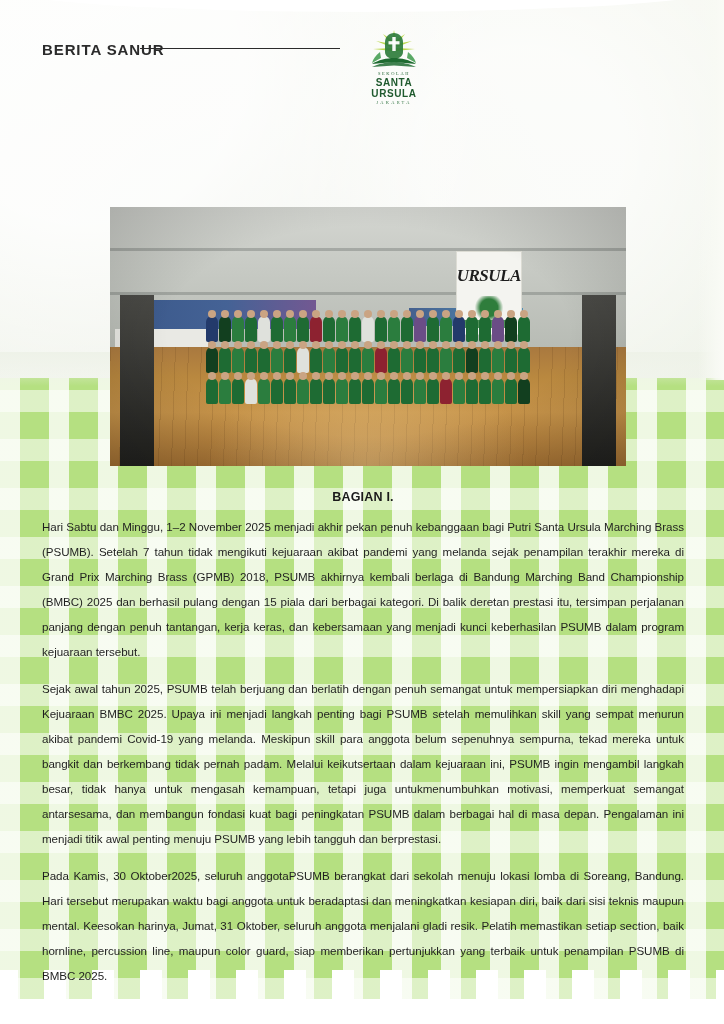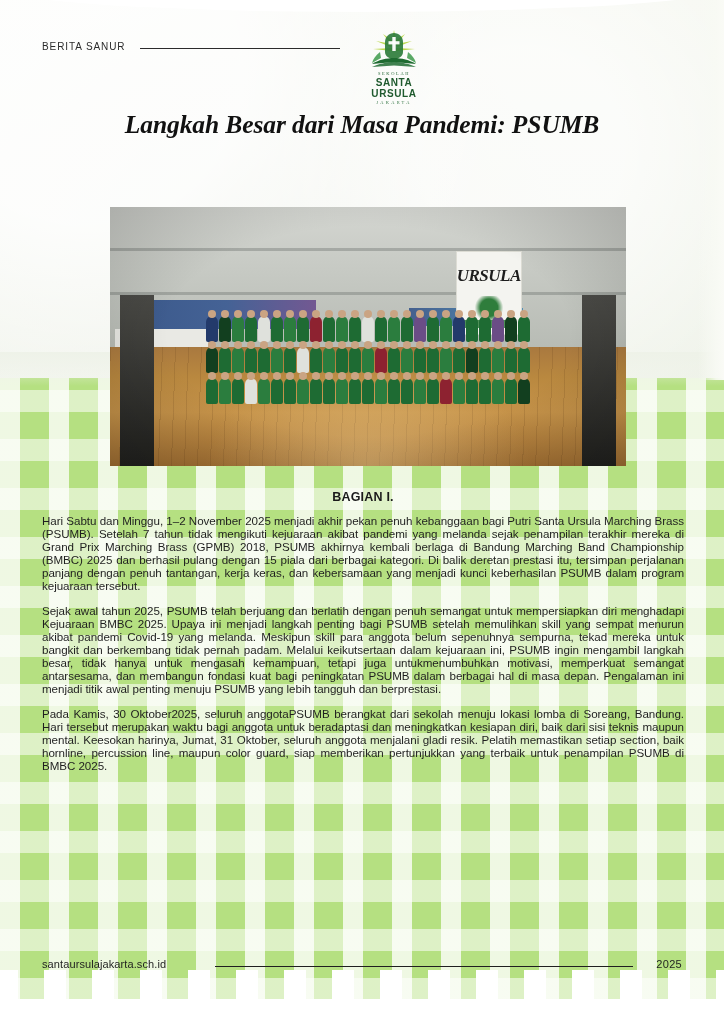--- a/index.html
+++ b/index.html
@@ -101,24 +101,24 @@
   
   .header {
     position: absolute;
     left: 0; top: 36px;
     width: 724px;
     height: 60px;
   }
   .kicker {
     position: absolute;
     left: 42px; top: 5px;
-    font-size: 10px;
+    font-size: 15px;
     letter-spacing: 0.9px;
     color: #2b2b2b;
-    font-weight: 400;
+    font-weight: 700;
     white-space: nowrap;
   }
   .kicker-rule {
     position: absolute;
     left: 140px; top: 12px;
     width: 200px; height: 1px;
     background: #2b2b2b;
   }
 
   .logo {
@@ -286,21 +286,21 @@
     font-size: 12.5px;
     font-weight: 700;
     color: #1a1a1a;
     letter-spacing: 0.2px;
     margin: 0 0 10px 0;
     text-align: center;
   }
   p.body {
     margin: 0 0 12px 0;
     font-size: 11.6px;
-    line-height: 13px;
+    line-height: 25px;
     color: #1f1f1f;
     text-align: justify;
     letter-spacing: -0.05px;
   }
   p.body:last-child { margin-bottom: 12px; }
 
   
   .footer {
     position: absolute;
     left: 0; top: 955px;
@@ -372,21 +372,20 @@
           </g>
         </svg>
       </span>
       <div class="logo-l1">SEKOLAH</div>
       <div class="logo-l2">SANTA URSULA</div>
       <div class="logo-l3">JAKARTA</div>
     </div>
   </div>
 
   <div class="title">
-    <span>Langkah Besar dari Masa Pandemi: PSUMB</span>
   </div>
 
   <div class="photo">
     <div class="photo-inner">
       <div class="ph-wall"></div>
       <div class="ph-beam" style="top:16%"></div>
       <div class="ph-beam" style="top:33%"></div>
       <div class="ph-board"></div>
       <div class="ph-board2"></div>
       <div class="ph-table"></div>
@@ -486,19 +485,14 @@
     </div>
   </div>
 
   <div class="content">
     <div class="section-label">BAGIAN I.</div>
     <p class="body">Hari Sabtu dan Minggu, 1–2 November 2025 menjadi akhir pekan penuh kebanggaan bagi Putri Santa Ursula Marching Brass (PSUMB). Setelah 7 tahun tidak mengikuti kejuaraan akibat pandemi yang melanda sejak penampilan terakhir mereka di Grand Prix Marching Brass (GPMB) 2018, PSUMB akhirnya kembali berlaga di Bandung Marching Band Championship (BMBC) 2025 dan berhasil pulang dengan 15 piala dari berbagai kategori. Di balik deretan prestasi itu, tersimpan perjalanan panjang dengan penuh tantangan, kerja keras, dan kebersamaan yang menjadi kunci keberhasilan PSUMB dalam program kejuaraan tersebut.</p>
     <p class="body">Sejak awal tahun 2025, PSUMB telah berjuang dan berlatih dengan penuh semangat untuk mempersiapkan diri menghadapi Kejuaraan BMBC 2025. Upaya ini menjadi langkah penting bagi PSUMB setelah memulihkan skill yang sempat menurun akibat pandemi Covid-19 yang melanda. Meskipun skill para anggota belum sepenuhnya sempurna, tekad mereka untuk bangkit dan berkembang tidak pernah padam. Melalui keikutsertaan dalam kejuaraan ini, PSUMB ingin mengambil langkah besar, tidak hanya untuk mengasah kemampuan, tetapi juga untukmenumbuhkan motivasi, memperkuat semangat antarsesama, dan membangun fondasi kuat bagi peningkatan PSUMB dalam berbagai hal di masa depan. Pengalaman ini menjadi titik awal penting menuju PSUMB yang lebih tangguh dan berprestasi.</p>
     <p class="body">Pada Kamis, 30 Oktober2025, seluruh anggotaPSUMB berangkat dari sekolah menuju lokasi lomba di Soreang, Bandung. Hari tersebut merupakan waktu bagi anggota untuk beradaptasi dan meningkatkan kesiapan diri, baik dari sisi teknis maupun mental. Keesokan harinya, Jumat, 31 Oktober, seluruh anggota menjalani gladi resik. Pelatih memastikan setiap section, baik hornline, percussion line, maupun color guard, siap memberikan pertunjukkan yang terbaik untuk penampilan PSUMB di BMBC 2025.</p>
   </div>
 
-  <div class="footer">
-    <div class="footer-url">santaursulajakarta.sch.id</div>
-    <div class="footer-rule"></div>
-    <div class="footer-year">2025</div>
-  </div>
 
 </div>
 
 </body></html>

